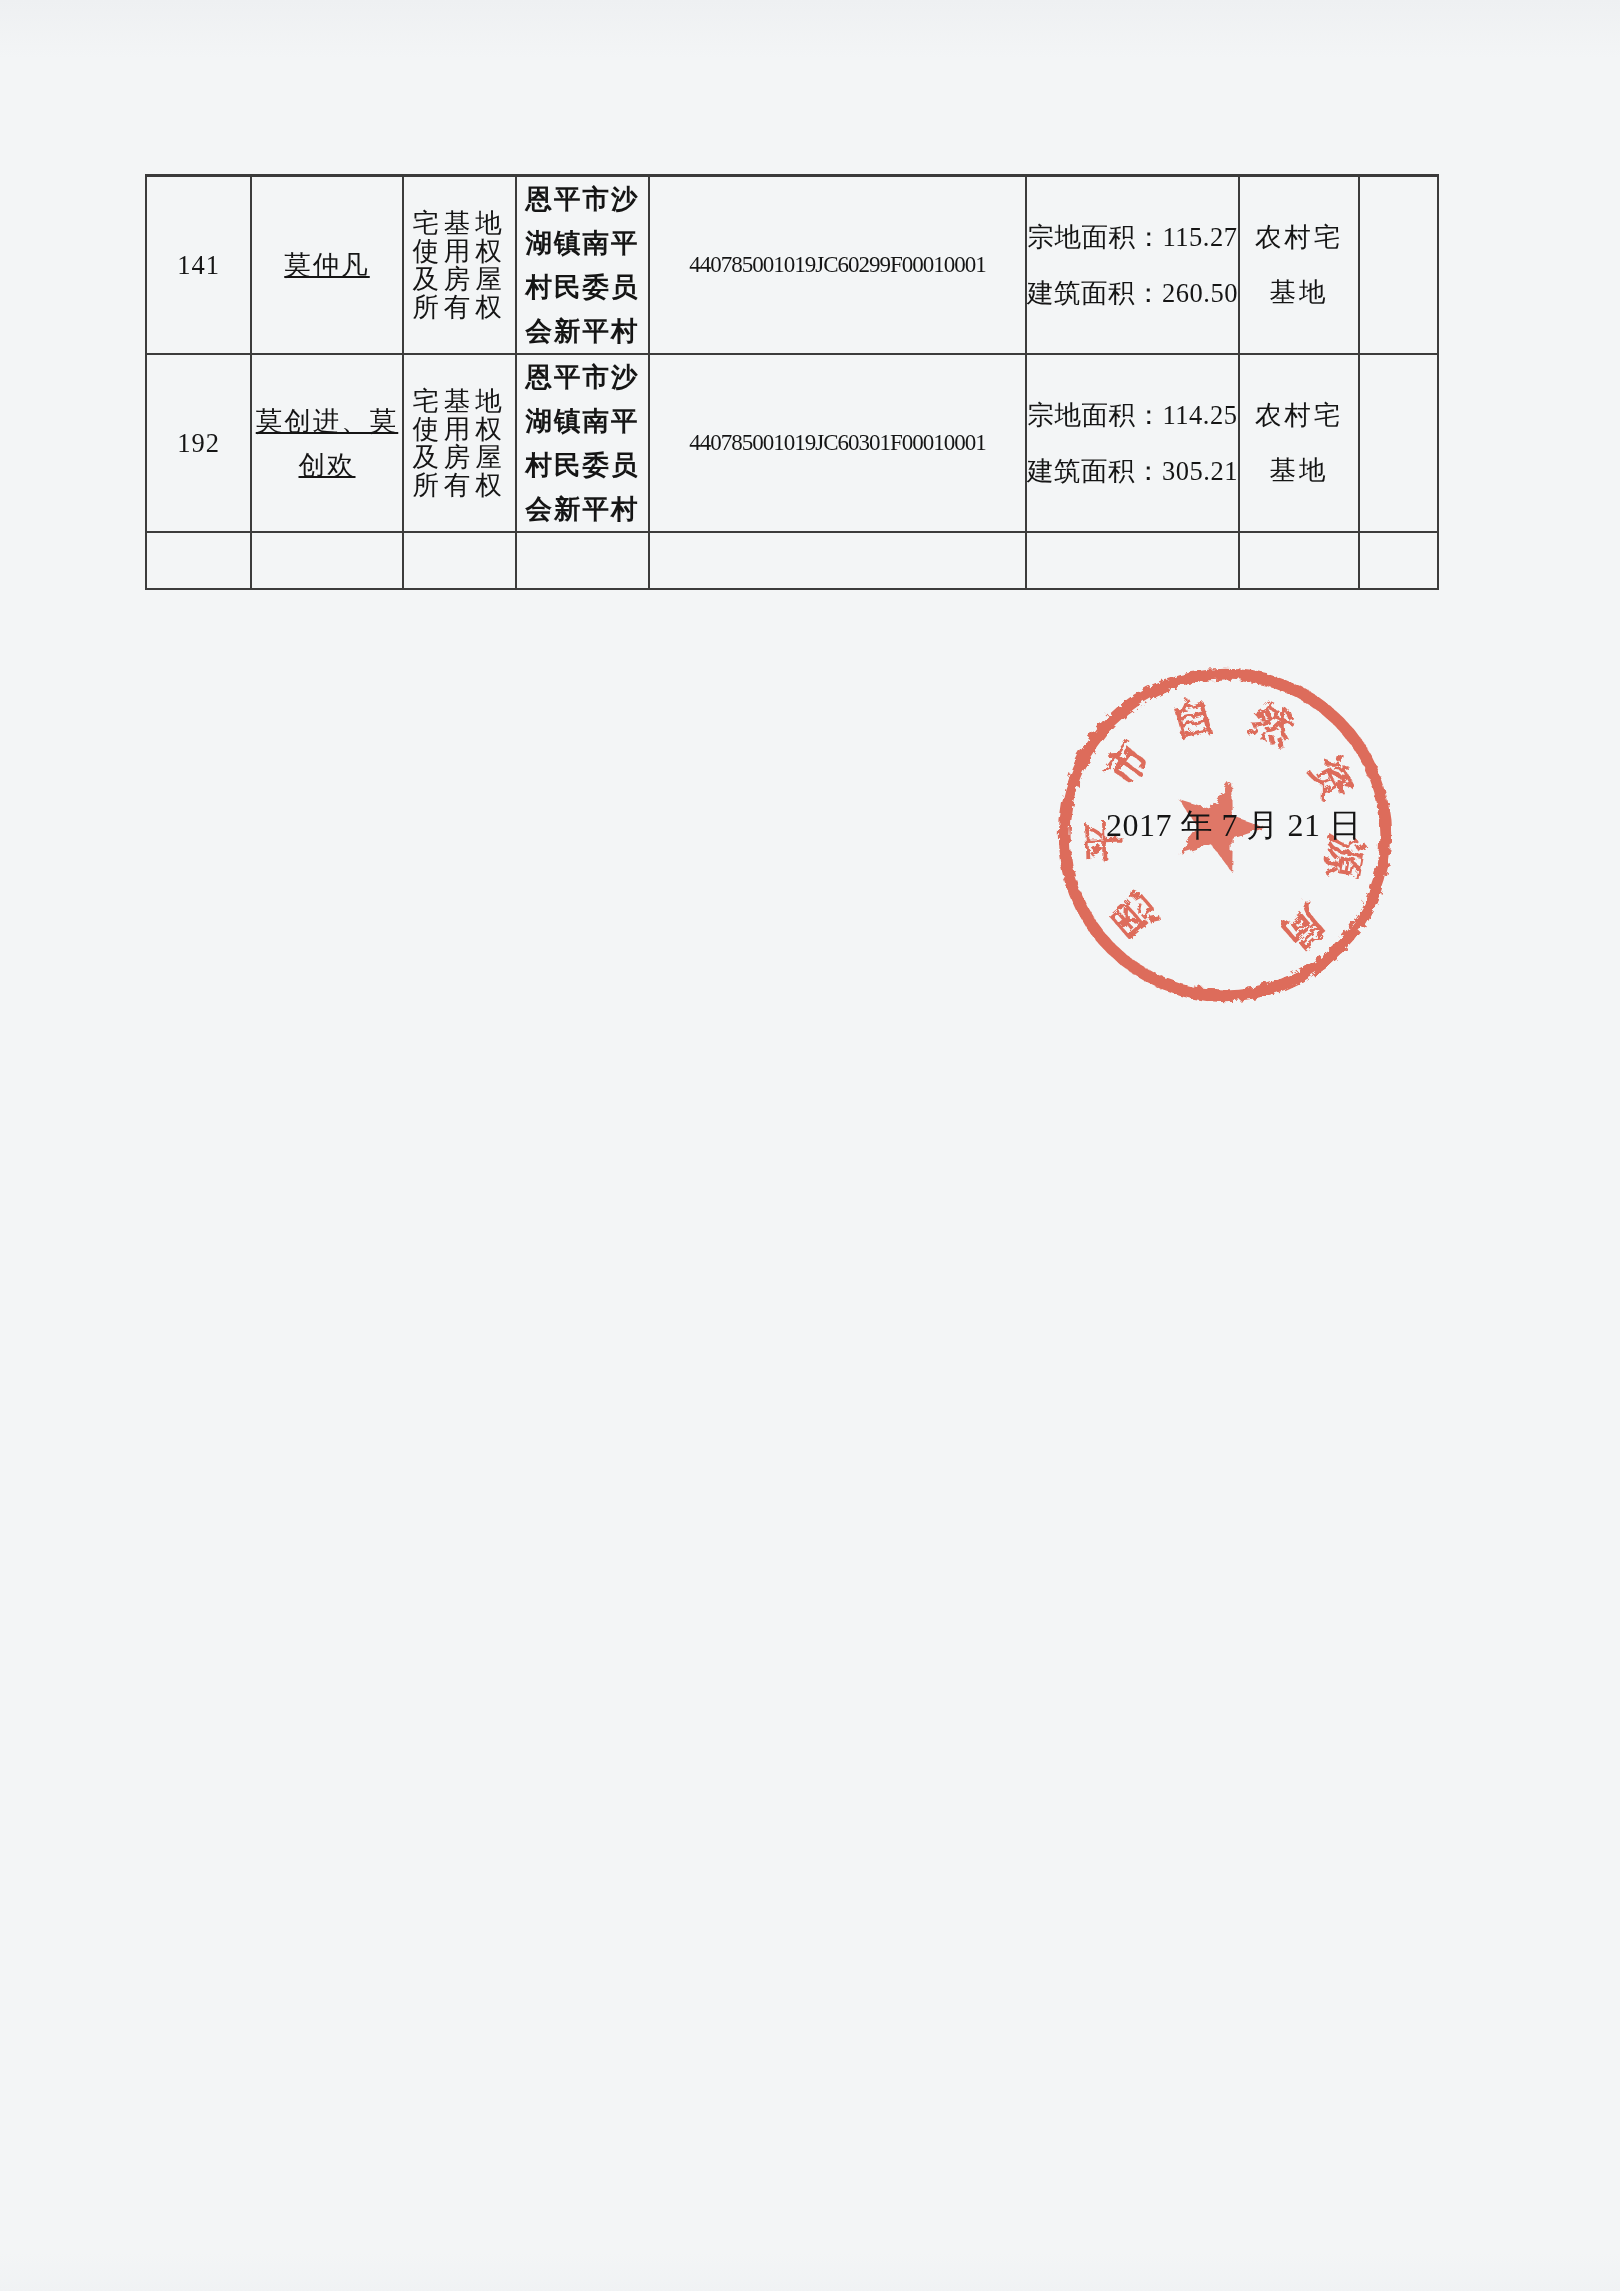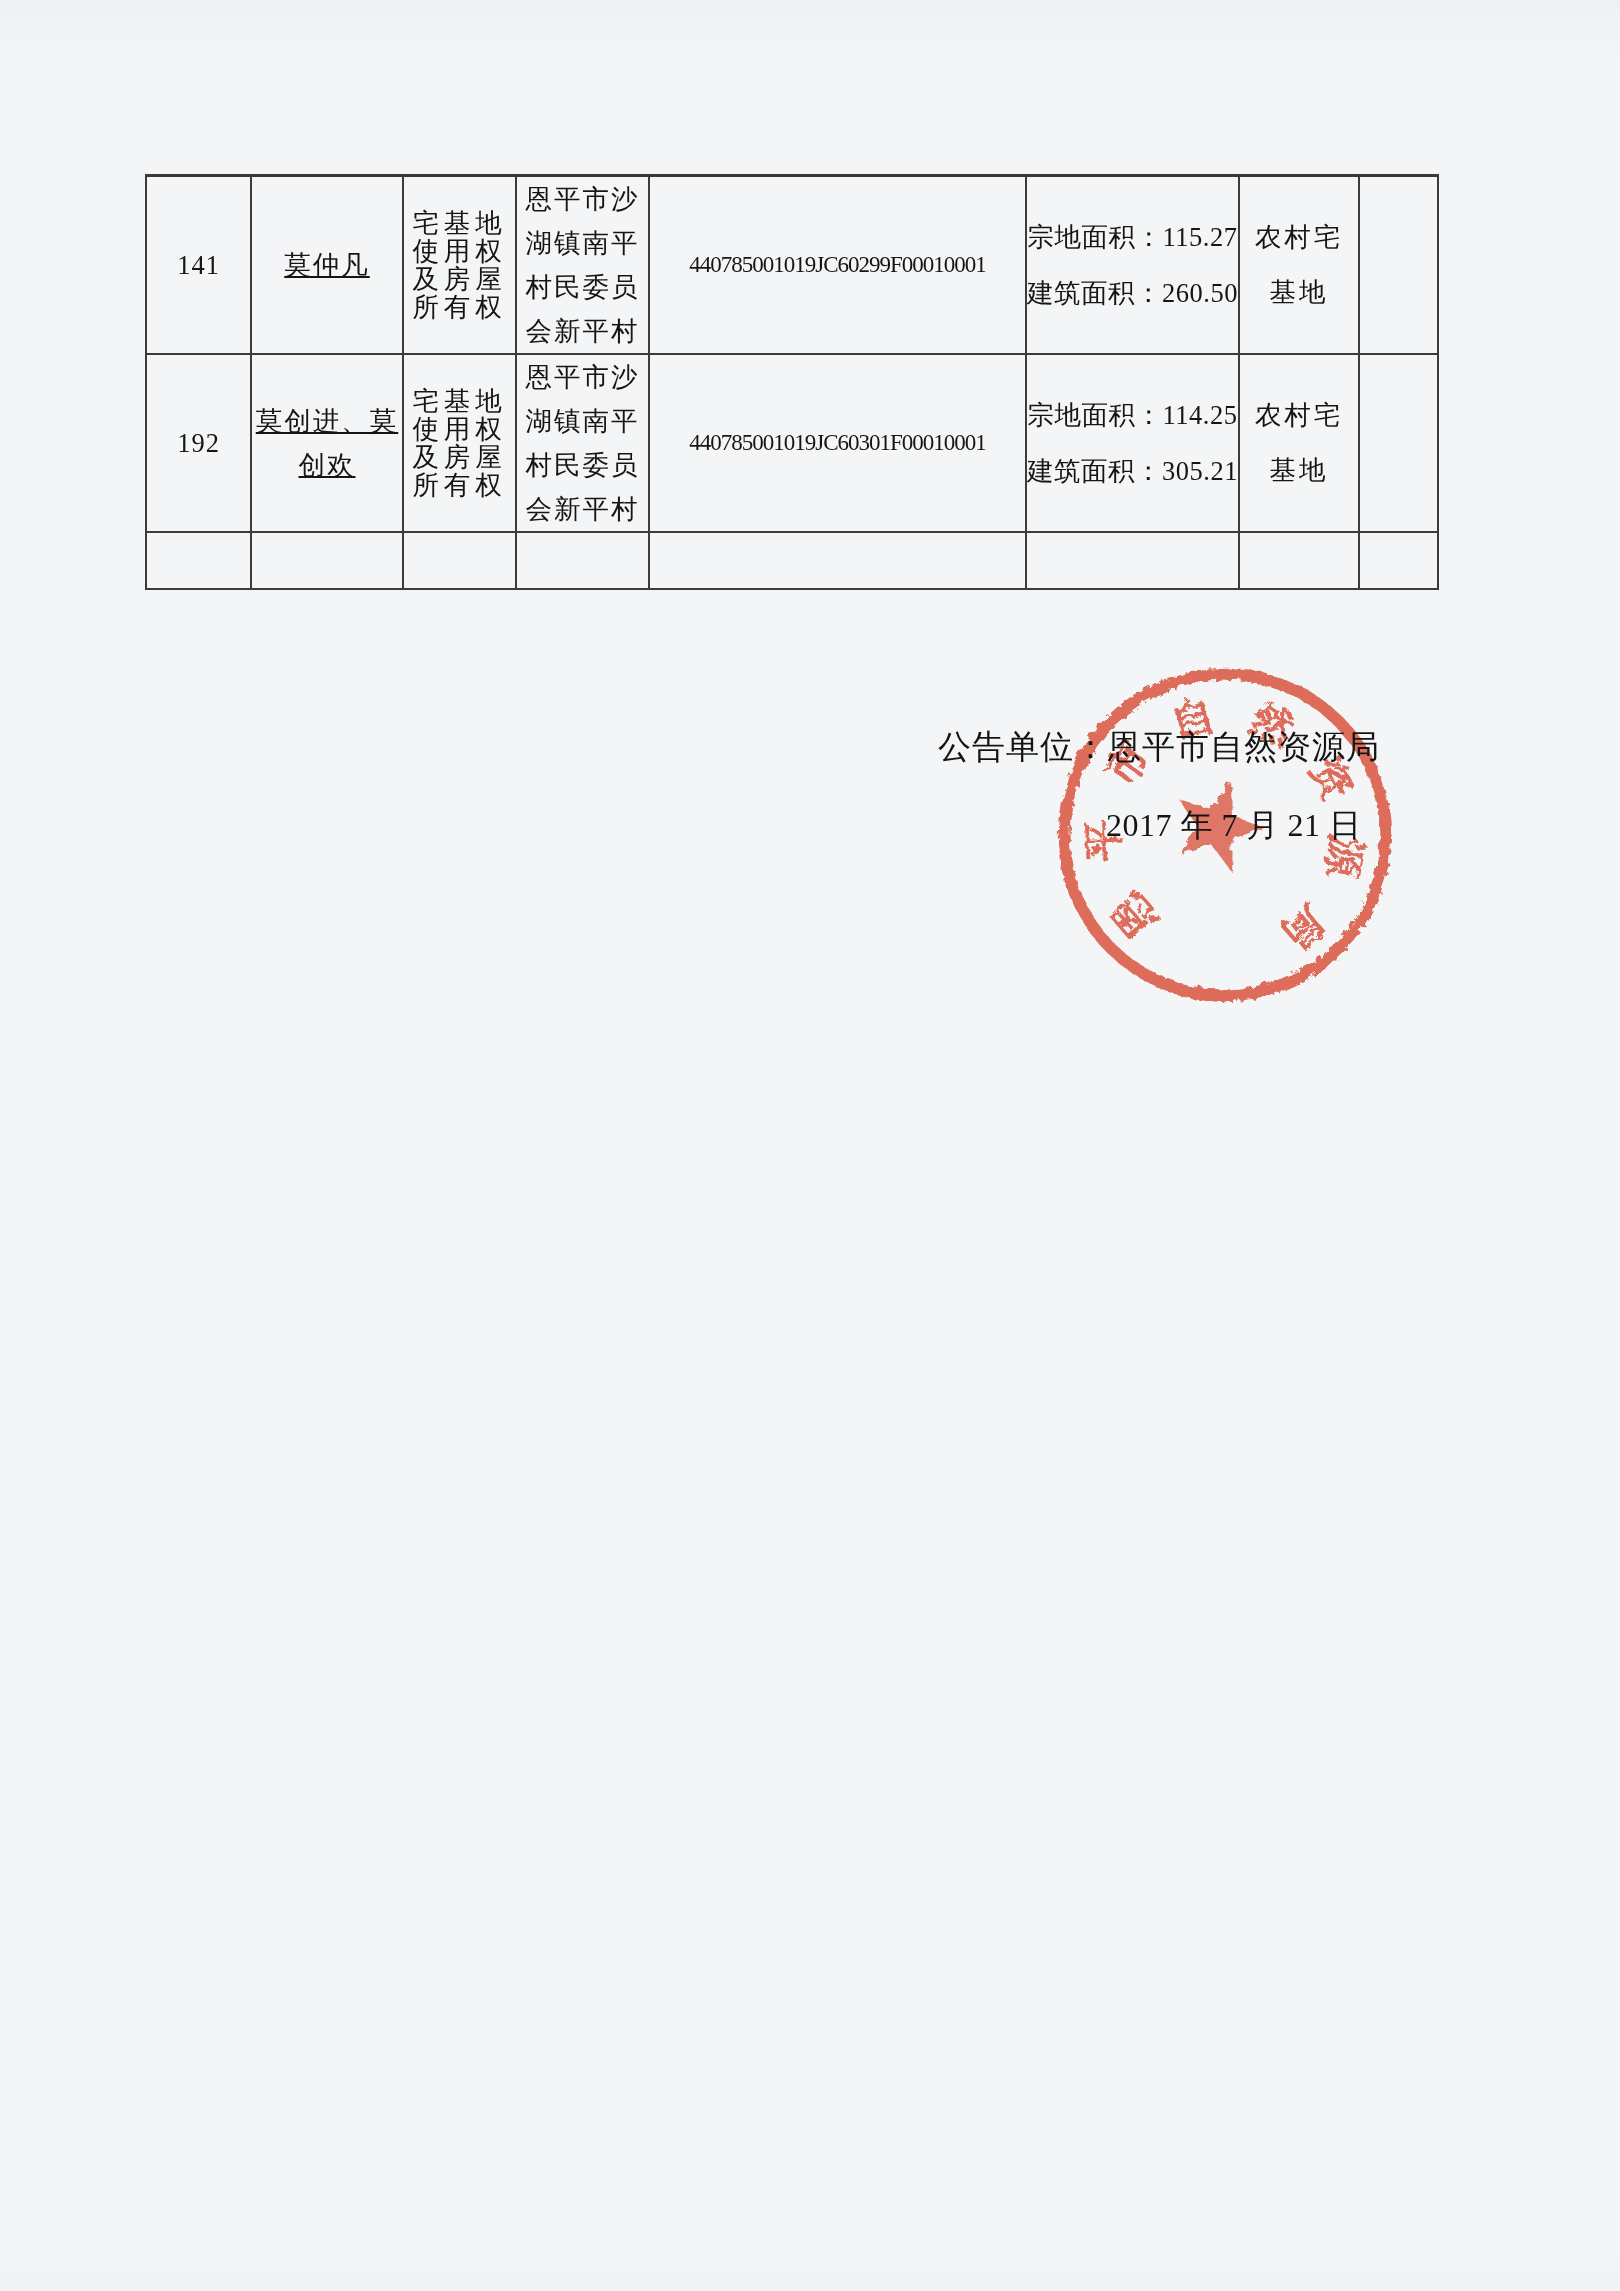--- a/index.html
+++ b/index.html
@@ -36,21 +36,21 @@
     vertical-align: middle;
     text-align: center;
     padding: 0;
     overflow: hidden;
   }
   table.announce tr.sep td { border-top-width: 2.9px; }
 
   td.c-no     { letter-spacing: 1px; }
   td.c-name   { letter-spacing: 2px; white-space: pre-line; line-height: 44px; text-decoration: underline; }
   td.c-right  { letter-spacing: 4.9px; white-space: pre-line; line-height: 28px; }
-  td.c-loc    { letter-spacing: 2px; white-space: pre-line; line-height: 44px; }
+  td.c-loc    { letter-spacing: 2px; white-space: pre-line; line-height: 44px; font-weight: bold; }
   td.c-parcel { font-size: 23px; letter-spacing: -1px; }
   td.c-area   { white-space: pre-line; line-height: 56px; text-align: left;
                 padding-left: 13.7px; letter-spacing: 0.5px; margin-left: 25px; }
   td.c-land   { letter-spacing: 2.9px; white-space: pre-line; line-height: 55px; }
 
   
   .issuer-line {
     position: absolute;
     left: 938px;
     top: 725px;
@@ -166,17 +166,16 @@
         <text transform="rotate(-57.9) translate(0,-124)" text-anchor="middle" dominant-baseline="central">市</text>
         <text transform="rotate(-19.3) translate(0,-124)" text-anchor="middle" dominant-baseline="central">自</text>
         <text transform="rotate(19.3) translate(0,-124)" text-anchor="middle" dominant-baseline="central">然</text>
         <text transform="rotate(57.9) translate(0,-124)" text-anchor="middle" dominant-baseline="central">资</text>
         <text transform="rotate(96.4) translate(0,-124)" text-anchor="middle" dominant-baseline="central">源</text>
         <text transform="rotate(135) translate(0,-124)" text-anchor="middle" dominant-baseline="central">局</text>
       </g>
     </g>
   </svg>
 
-  <div class="issuer-line">公告单位：恩平市自然资源局</div>
   <div class="date-line">2017 年 7 月 21 日</div>
 
 </div>
 
 
 </body></html>

